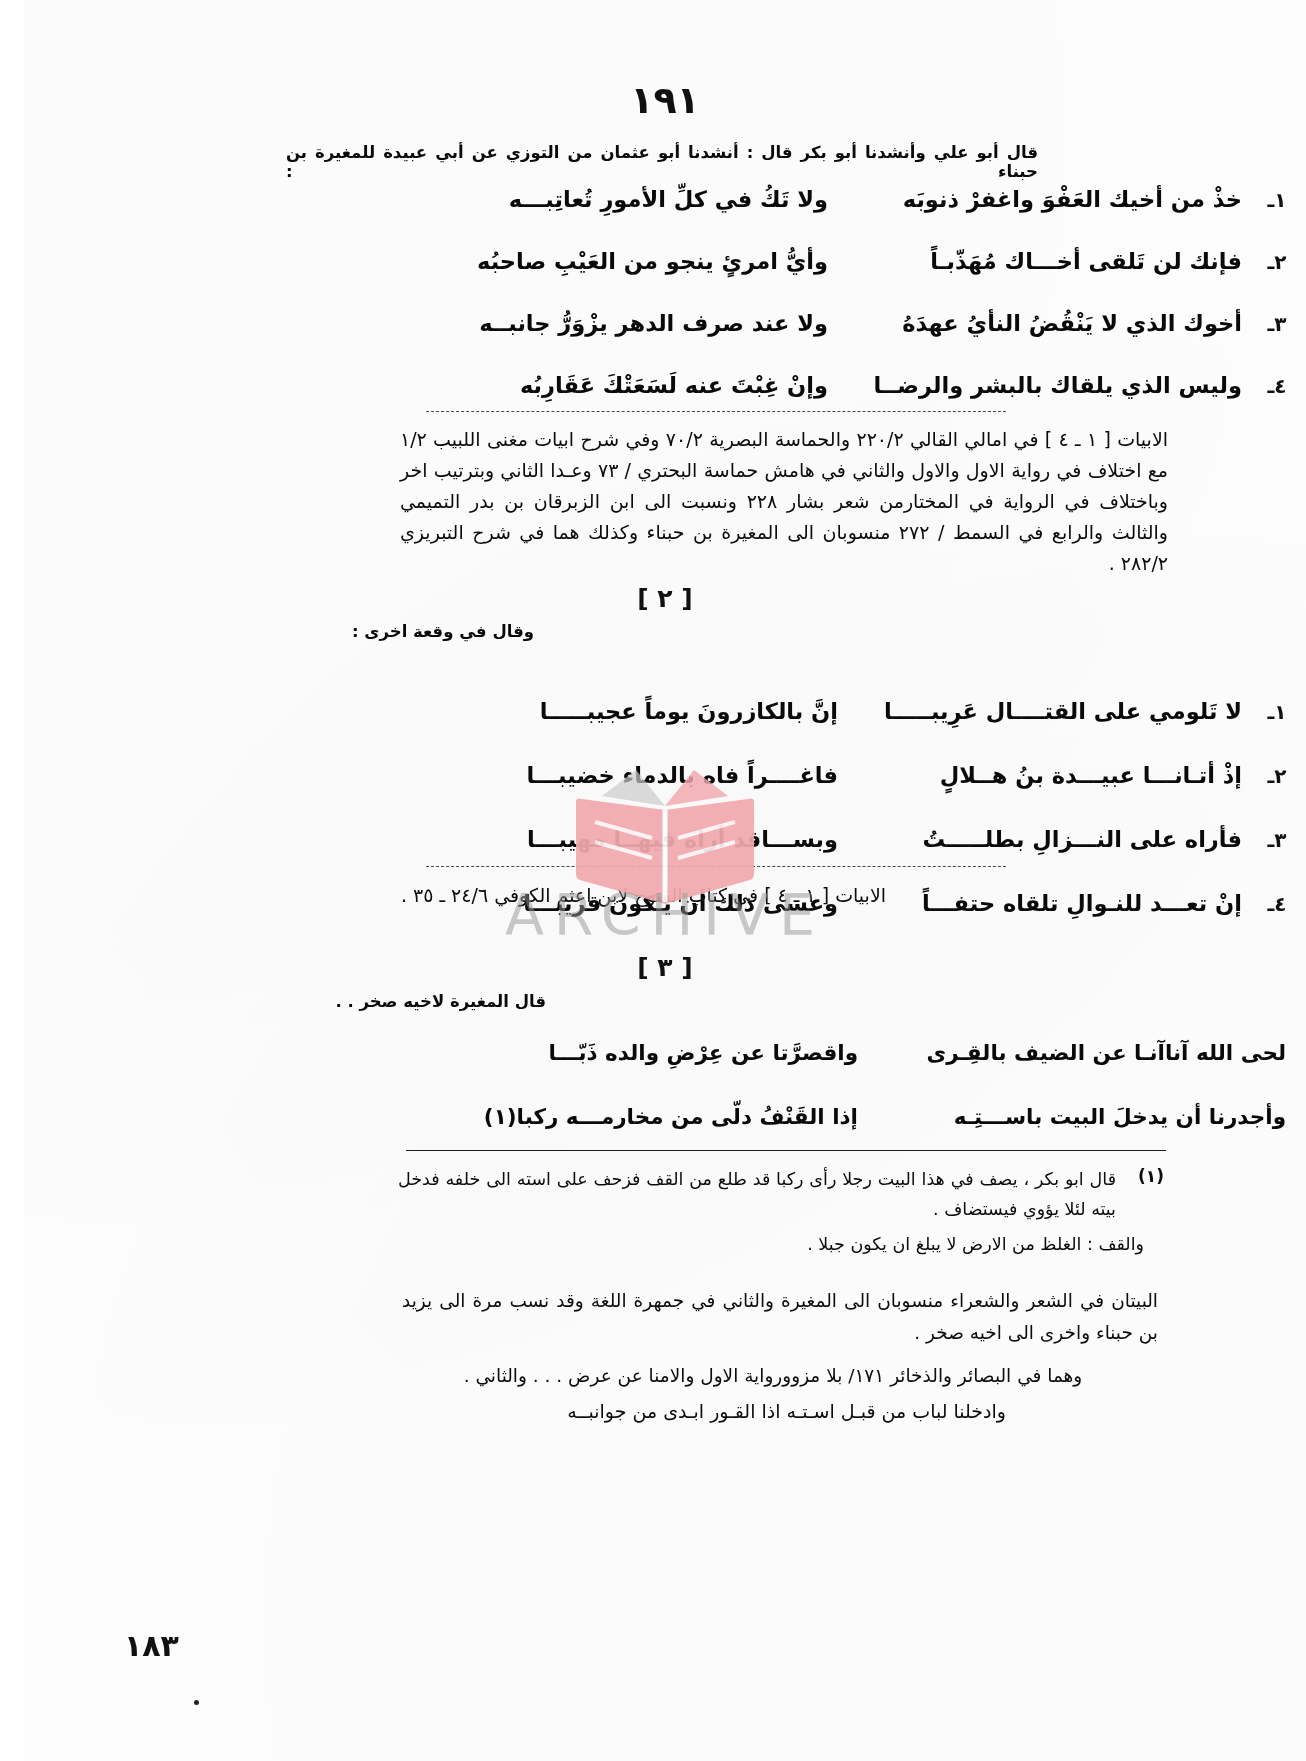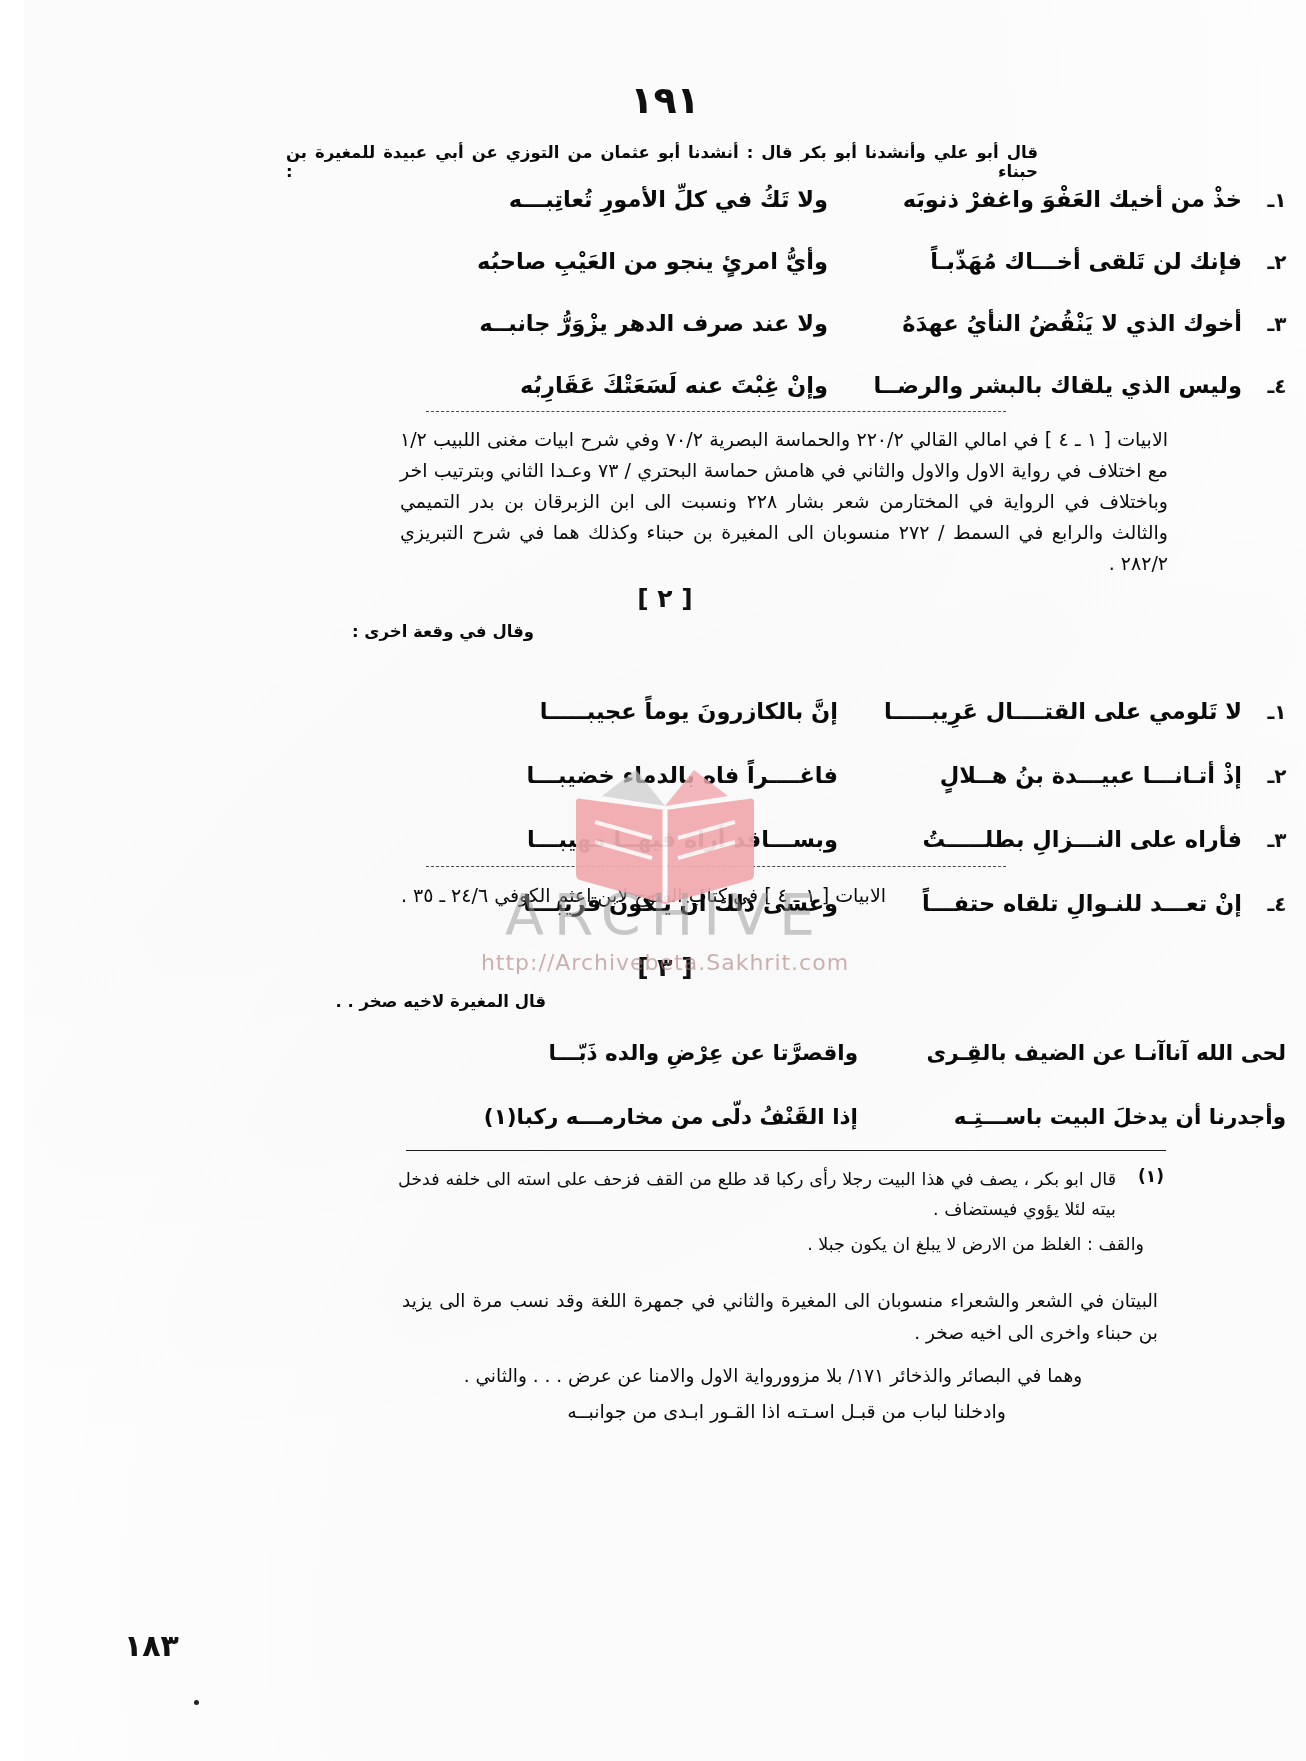--- a/index.html
+++ b/index.html
@@ -374,17 +374,16 @@
   <div class="watermark">
     <svg class="wm-logo" viewBox="0 0 250 150">
       <path d="M125 48 L125 142 L40 118 Q36 117 36 112 L36 40 Q36 35 42 37 Z" fill="#f2a9ae"></path>
       <path d="M125 48 L125 142 L210 118 Q214 117 214 112 L214 40 Q214 35 208 37 Z" fill="#f2a9ae"></path>
       <path d="M125 44 L96 8 L62 34 Z" fill="#c9c9c9" opacity="0.75"></path>
       <path d="M125 44 L154 8 L188 34 Z" fill="#f2a9ae" opacity="0.9"></path>
       <path d="M125 48 L125 140" stroke="#ffffff" stroke-width="5" fill="none"></path>
       <path d="M55 60 L112 76 M55 80 L112 96 M138 76 L195 60 M138 96 L195 80" stroke="#ffffff" stroke-width="4" fill="none" opacity="0.85"></path>
     </svg>
     <div class="wm-text">ARCHIVE</div>
-    <div class="wm-url">http://Archivebeta.Sakhrit.com</div>
   </div>
 
   <div class="scan-noise"></div>
 </div>
 
 </body></html>

